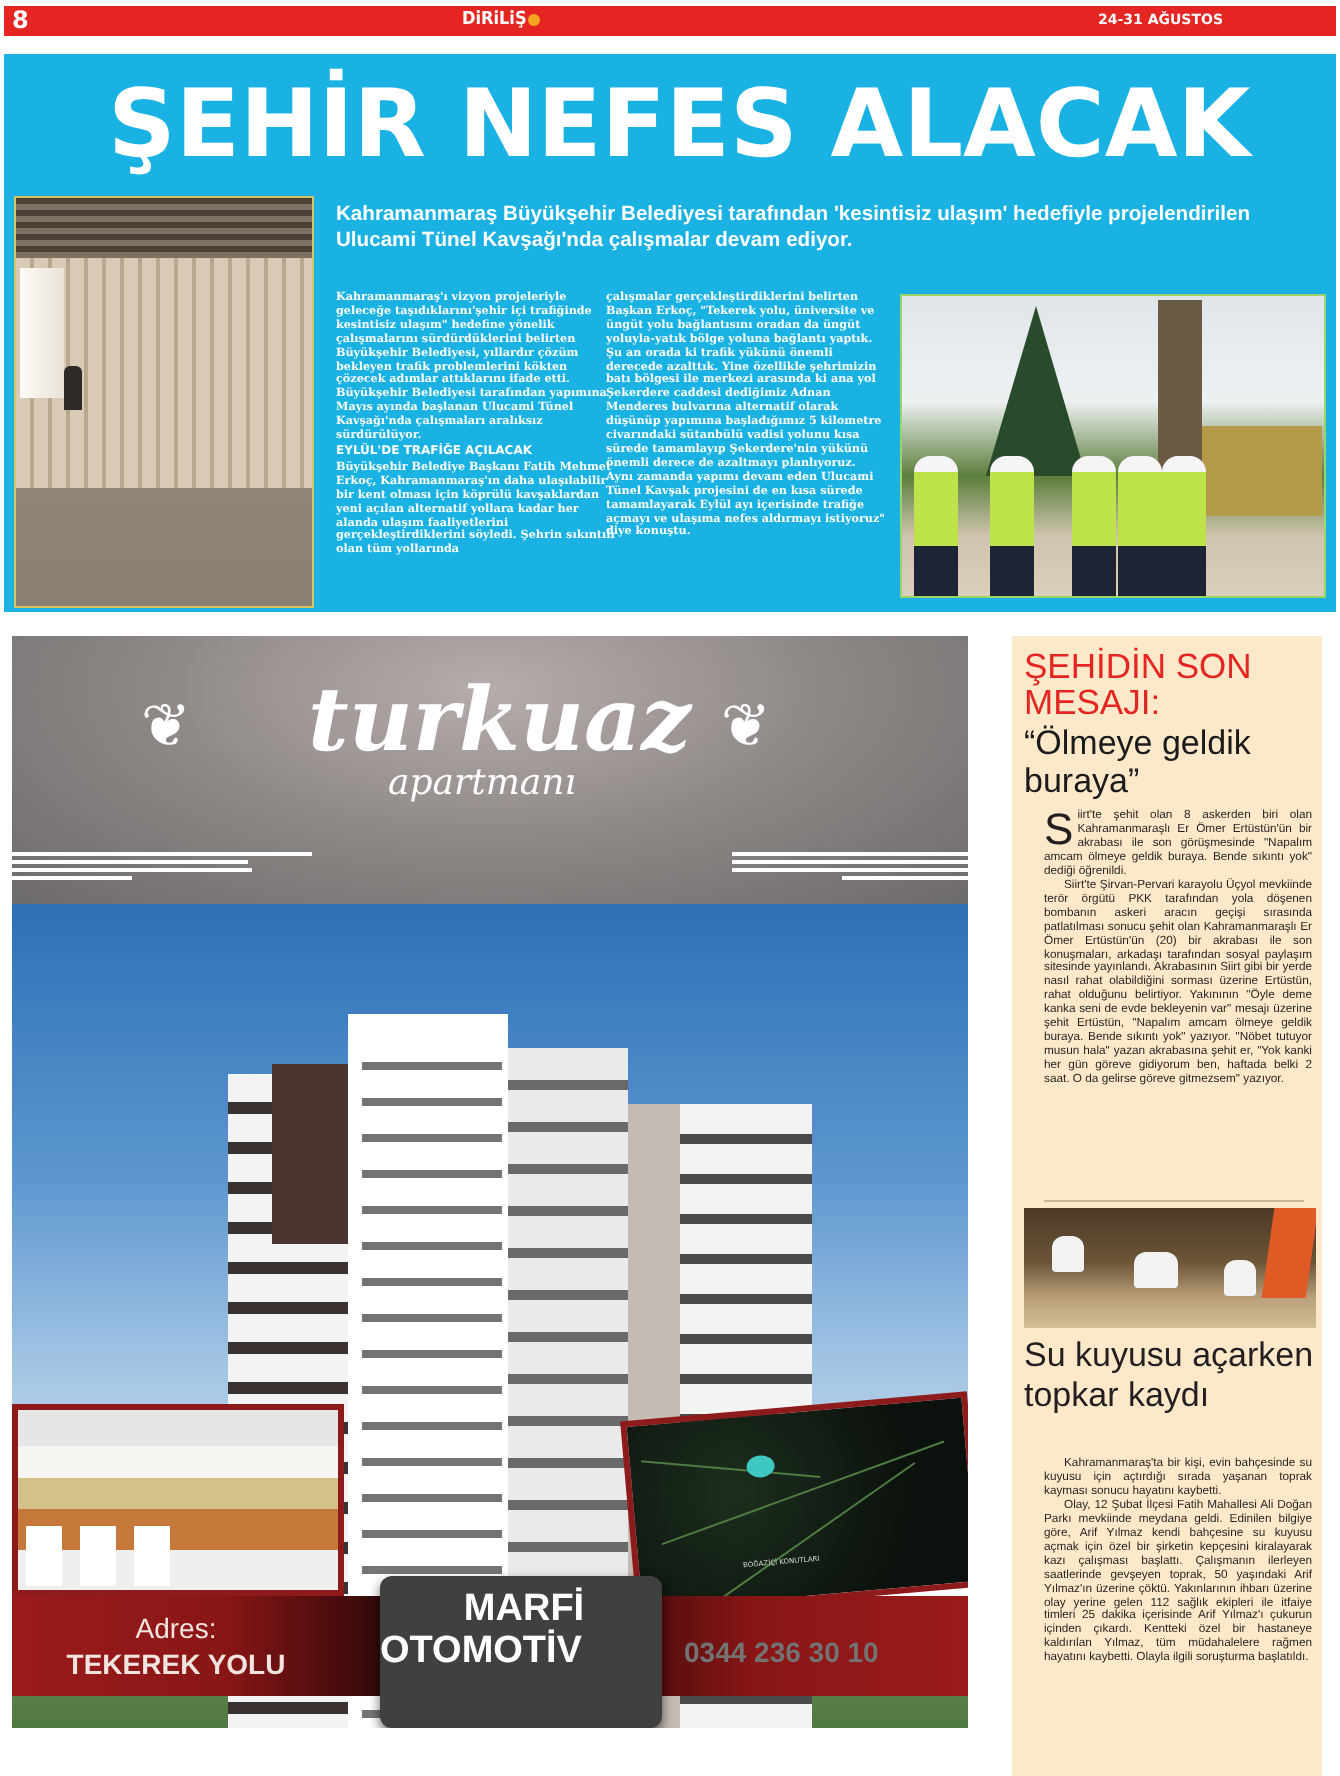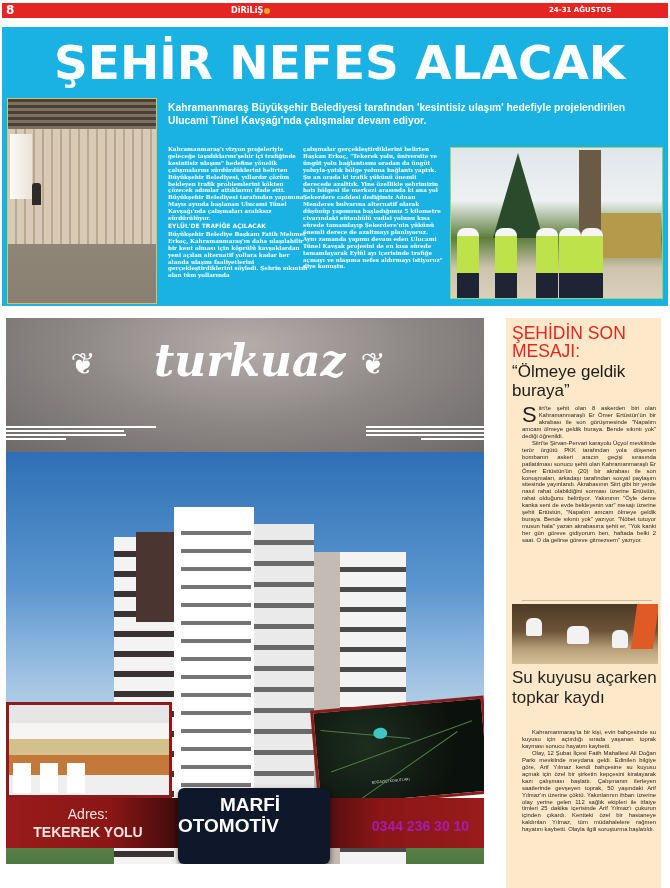--- a/index.html
+++ b/index.html
@@ -65,25 +65,25 @@
   .kitchen .stools { position:absolute; left:4px; top:58px; width:80px; height:30px; background: repeating-linear-gradient(90deg, #fff 0 18px, transparent 18px 27px); }
   .map { position: absolute; left: 308px; top: 385px; width: 174px; height: 98px; border: 3px solid #8e1b1b; background: radial-gradient(circle at 30% 40%, #1d2e1e 0%, #0b110c 70%); transform: rotate(-5deg); transform-origin: center; }
   .map .pin { position:absolute; left:58px; top:20px; width:14px; height:11px; border-radius:50%; background:#3fc7c3; }
   .map .road { position:absolute; height:1px; background:#4f7c43; }
   .map-label { position:absolute; left:52px; top:72px; color:#cfd8cc; font-size:3.5px; font-family:"DejaVu Sans", sans-serif; }
 
   .ad-footer { position: absolute; left: 0; top: 480px; width: 478px; height: 66px; }
   .ad-band { position: absolute; left: 0; top: 0; width: 478px; height: 50px; background: linear-gradient(90deg, #9a1b1b 0%, #8a1616 22%, #2a0808 40%, #2a0808 58%, #8a1616 78%, #9a1b1b 100%); }
   .addr-label { position: absolute; left: 12px; top: 8px; width: 140px; text-align: center; color: #f1e3de; font-size: 14px; line-height: 16px; font-family: "Liberation Sans", sans-serif; }
   .addr-value { position: absolute; left: 12px; top: 26px; width: 140px; text-align: center; color: #f1e3de; font-size: 14px; line-height: 16px; font-weight: bold; font-family: "Liberation Sans", sans-serif; }
-  .marfi-box { position: absolute; left: 172px; top: -10px; width: 152px; height: 76px; background: #0f172a; border-radius: 6px; box-shadow: 0 3px 6px rgba(0,0,0,0.6); }
+  .marfi-box { position: absolute; left: 184px; top: -10px; width: 141px; height: 76px; background: #404040; border-radius: 6px; box-shadow: 0 3px 6px rgba(0,0,0,0.6); }
   .marfi-1 { position: absolute; left: 0; top: 6px; width: 144px; text-align: center; color: #fff; font-size: 19px; line-height: 21px; font-weight: bold; font-family: "Liberation Sans", sans-serif; }
   .marfi-2 { position: absolute; left: 0; top: 27px; width: 144px; color: #fff; font-size: 19px; line-height: 21px; font-weight: bold; font-family: "Liberation Sans", sans-serif; }
   .marfi-3 { position: absolute; left: 0; top: 50px; width: 144px; text-align: left; color: #ddd; font-size: 10px; line-height: 12px; font-style: italic; font-family: Liberation Sans, sans-serif; margin-top: 44px; }
-  .phone { position: absolute; left: 352px; top: 20px; width: 125px; text-align: center; color: #a21caf; font-size: 14px; line-height: 16px; font-weight: bold; font-family: "Liberation Sans", sans-serif; }
+  .phone { position: absolute; left: 336px; top: 20px; width: 125px; text-align: left; color: #737373; font-size: 14px; line-height: 16px; font-weight: bold; font-family: "Liberation Sans", sans-serif; }
 
   
   .side { position: absolute; left: 506px; top: 318px; width: 155px; height: 737px; background: #fde9c9; }
   .side-title { position: absolute; left: 6px; top: 6px; width: 145px; color: #e42521; font-size: 17.5px; line-height: 18px; font-family: "Liberation Sans", sans-serif; }
   .side-quote { position: absolute; left: 6px; top: 44px; width: 145px; color: #1b1b1b; font-size: 17px; line-height: 19px; font-family: "Liberation Sans", sans-serif; }
   .side-body { position: absolute; left: 16px; top: 87px; width: 134px; color: #231f20; font-size: 5.9px; line-height: 6.95px; font-family: "Liberation Sans", sans-serif; text-align: justify; }
   .dropcap { float: left; font-size: 22px; line-height: 17px; margin: 1px 2px 0 0; font-family: "Liberation Sans", sans-serif; }
   .side-body p { text-indent: 10px; margin: 0; }
   .side-body p.first { text-indent: 0; }
   .side-rule { position: absolute; left: 16px; top: 282px; width: 130px; height: 1px; background: #c9b99e; }
@@ -129,20 +129,21 @@
     <div class="w" style="left:85px"></div>
     <div class="w" style="left:108px"></div>
     <div class="w" style="left:130px"></div>
   </div>
 </div>
 
 <div class="ad">
   <div class="ad-top">
     <div class="ornament orn-left">❦</div>
     <div class="brand">turkuaz</div>
+    <div class="brand-sub">apartmanı</div>
     <div class="ornament orn-right">❦</div>
   </div>
   <div class="ad-sky">
     <div class="grass"></div>
     <div class="bldg b1"></div>
     <div class="bldg brown"></div>
     <div class="bldg b2"></div>
     <div class="windows"></div>
     <div class="bldg b3"></div>
     <div class="bldg b4"></div>

